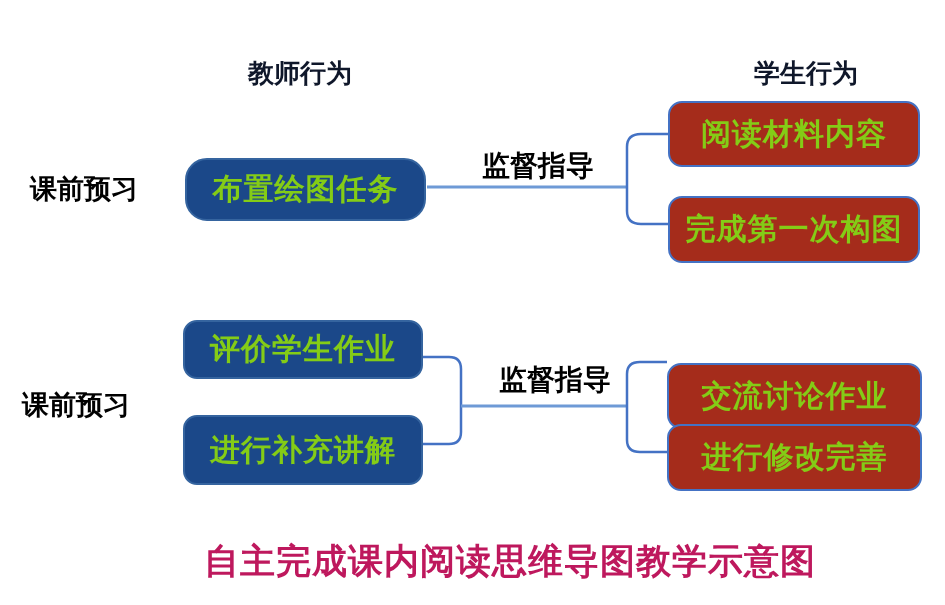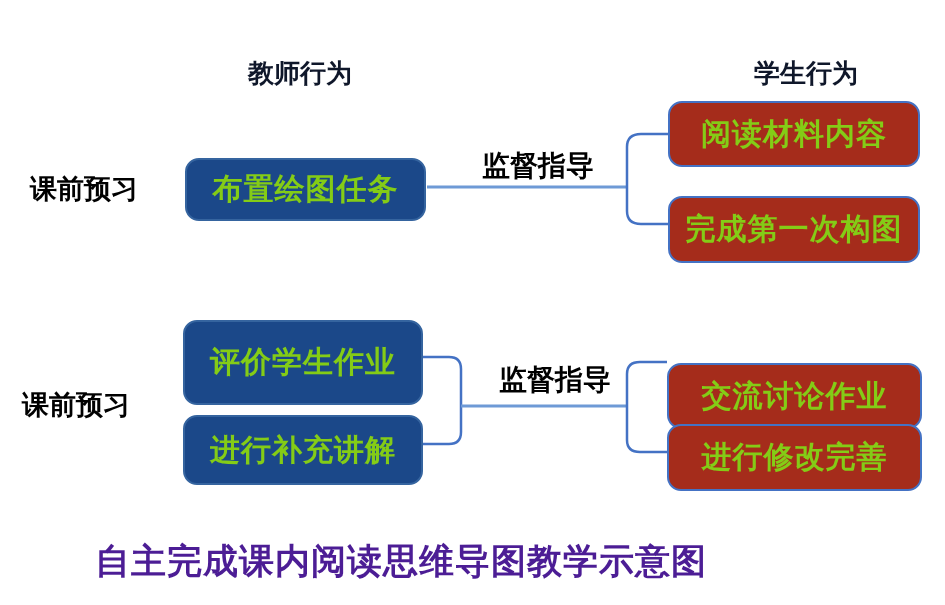--- a/index.html
+++ b/index.html
@@ -73,34 +73,34 @@
     text-align: right;
     width: 124px;
     z-index: 2;
     white-space: nowrap;
   }
   .caption {
     position: absolute;
     left: 95px;
     top: 538px;
     width: 830px;
-    text-align: left;
+    text-align: center;
     font-family: "DejaVu Serif", "Liberation Serif", serif;
     font-size: 35px;
     font-weight: 700;
-    color: #4c1d95;
+    color: #be185d;
     letter-spacing: 1px;
     z-index: 2;
     white-space: nowrap;
   }
   
-  #box-assign      { left: 185px; top: 158px; width: 241px; height: 63px; }
+  #box-assign      { left: 185px; top: 158px; width: 241px; height: 63px; border-radius: 22px; }
   #box-read        { left: 668px; top: 101px; width: 252px; height: 66px; }
   #box-firstmap    { left: 668px; top: 196px; width: 252px; height: 67px; }
-  #box-evaluate    { left: 183px; top: 320px; width: 240px; height: 85px; }
+  #box-evaluate    { left: 183px; top: 320px; width: 240px; height: 59px; }
   #box-supplement  { left: 183px; top: 415px; width: 240px; height: 70px; }
   #box-discuss     { left: 667px; top: 323px; width: 255px; height: 66px; margin-top: 40px; }
   #box-revise      { left: 667px; top: 424px; width: 255px; height: 67px; font-family: Liberation Serif, serif; }
   
   #header-teacher  { left: 202px; top: 56px; }
   #header-student  { left: 708px; top: 56px; }
   #stage-1         { left: 14px;  top: 171px; text-align: right; }
   #stage-2         { left: 14px;  top: 387px; }
   #link-1          { left: 470px; top: 147px; }
   #link-2          { left: 487px; top: 361px; }

